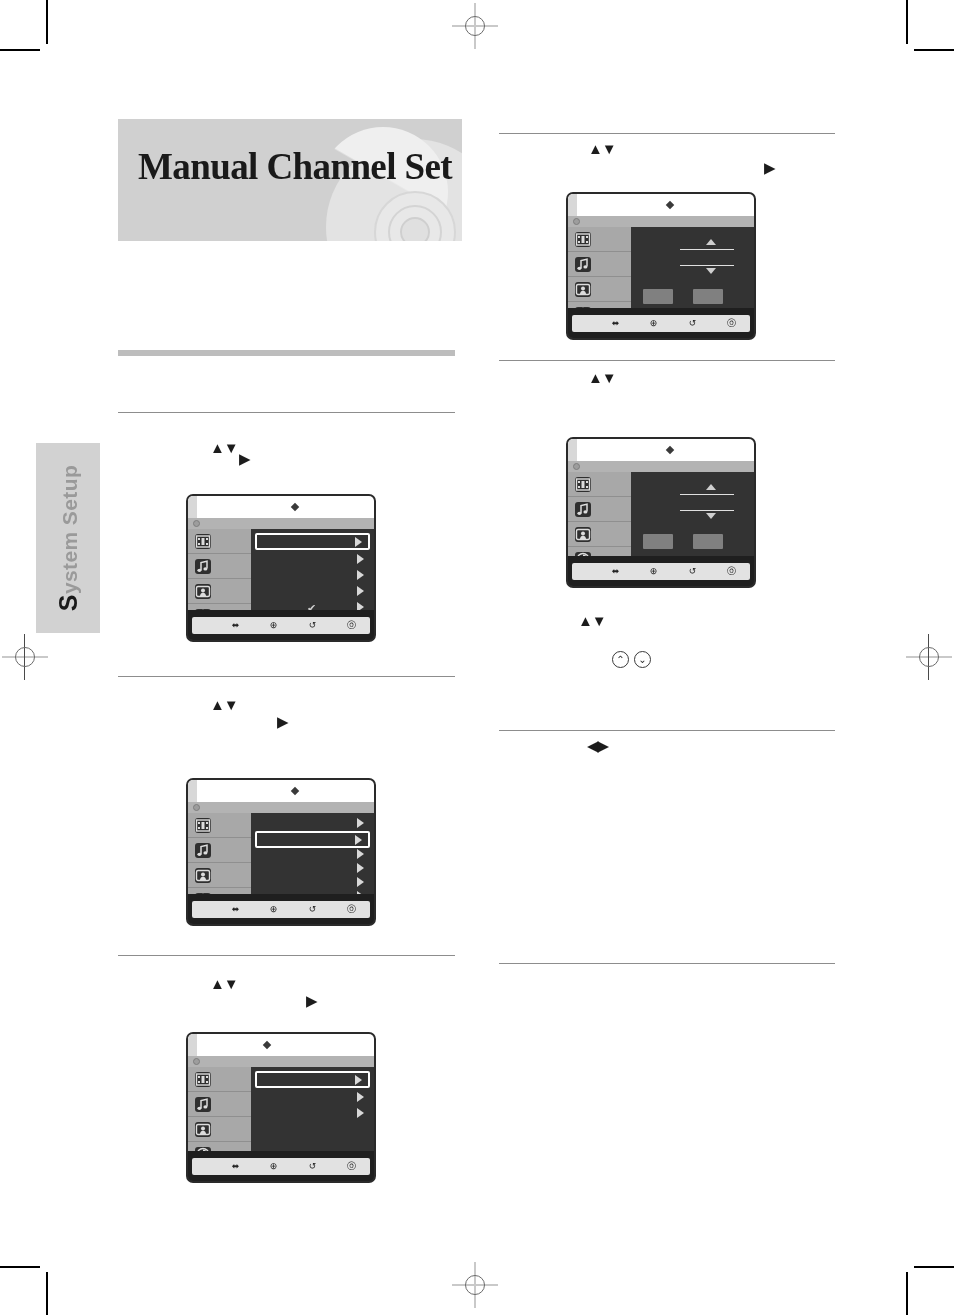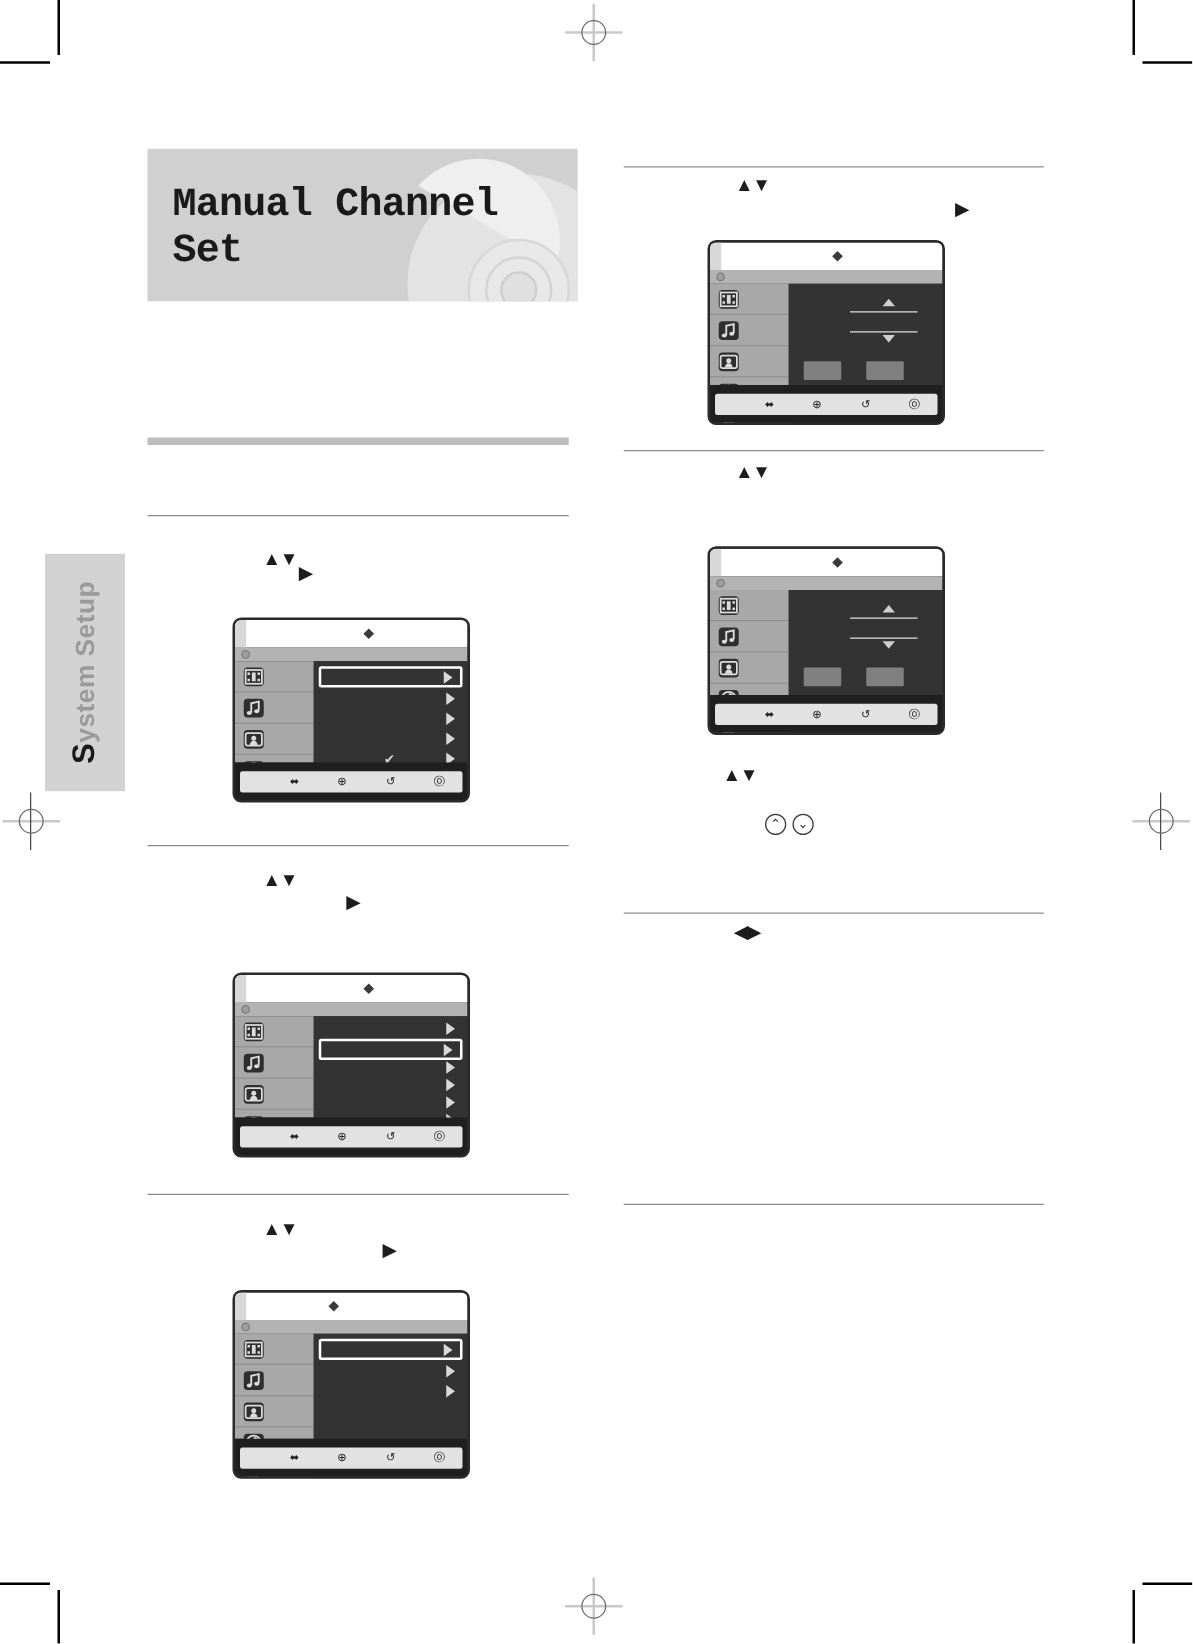--- a/index.html
+++ b/index.html
@@ -133,23 +133,23 @@
     top: 8px;
     width: 130px;
     height: 130px;
     border-radius: 50%;
     background: linear-gradient(210deg, #efefef 0%, #efefef 42%, rgba(239,239,239,0) 43%);
   }
   #title-banner .title-text {
     position: absolute;
     left: 20px;
     top: 26px;
-    font-family: Liberation Mono, monospace;
+    font-family: Liberation Serif, serif;
     font-weight: bold;
-    font-size: 32px;
+    font-size: 37px;
     letter-spacing: -0.6px;
     color: #1a1a1a;
   }
 
   
   .thick-rule {
     position: absolute;
     height: 6px;
     background: #bdbdbd;
   }

